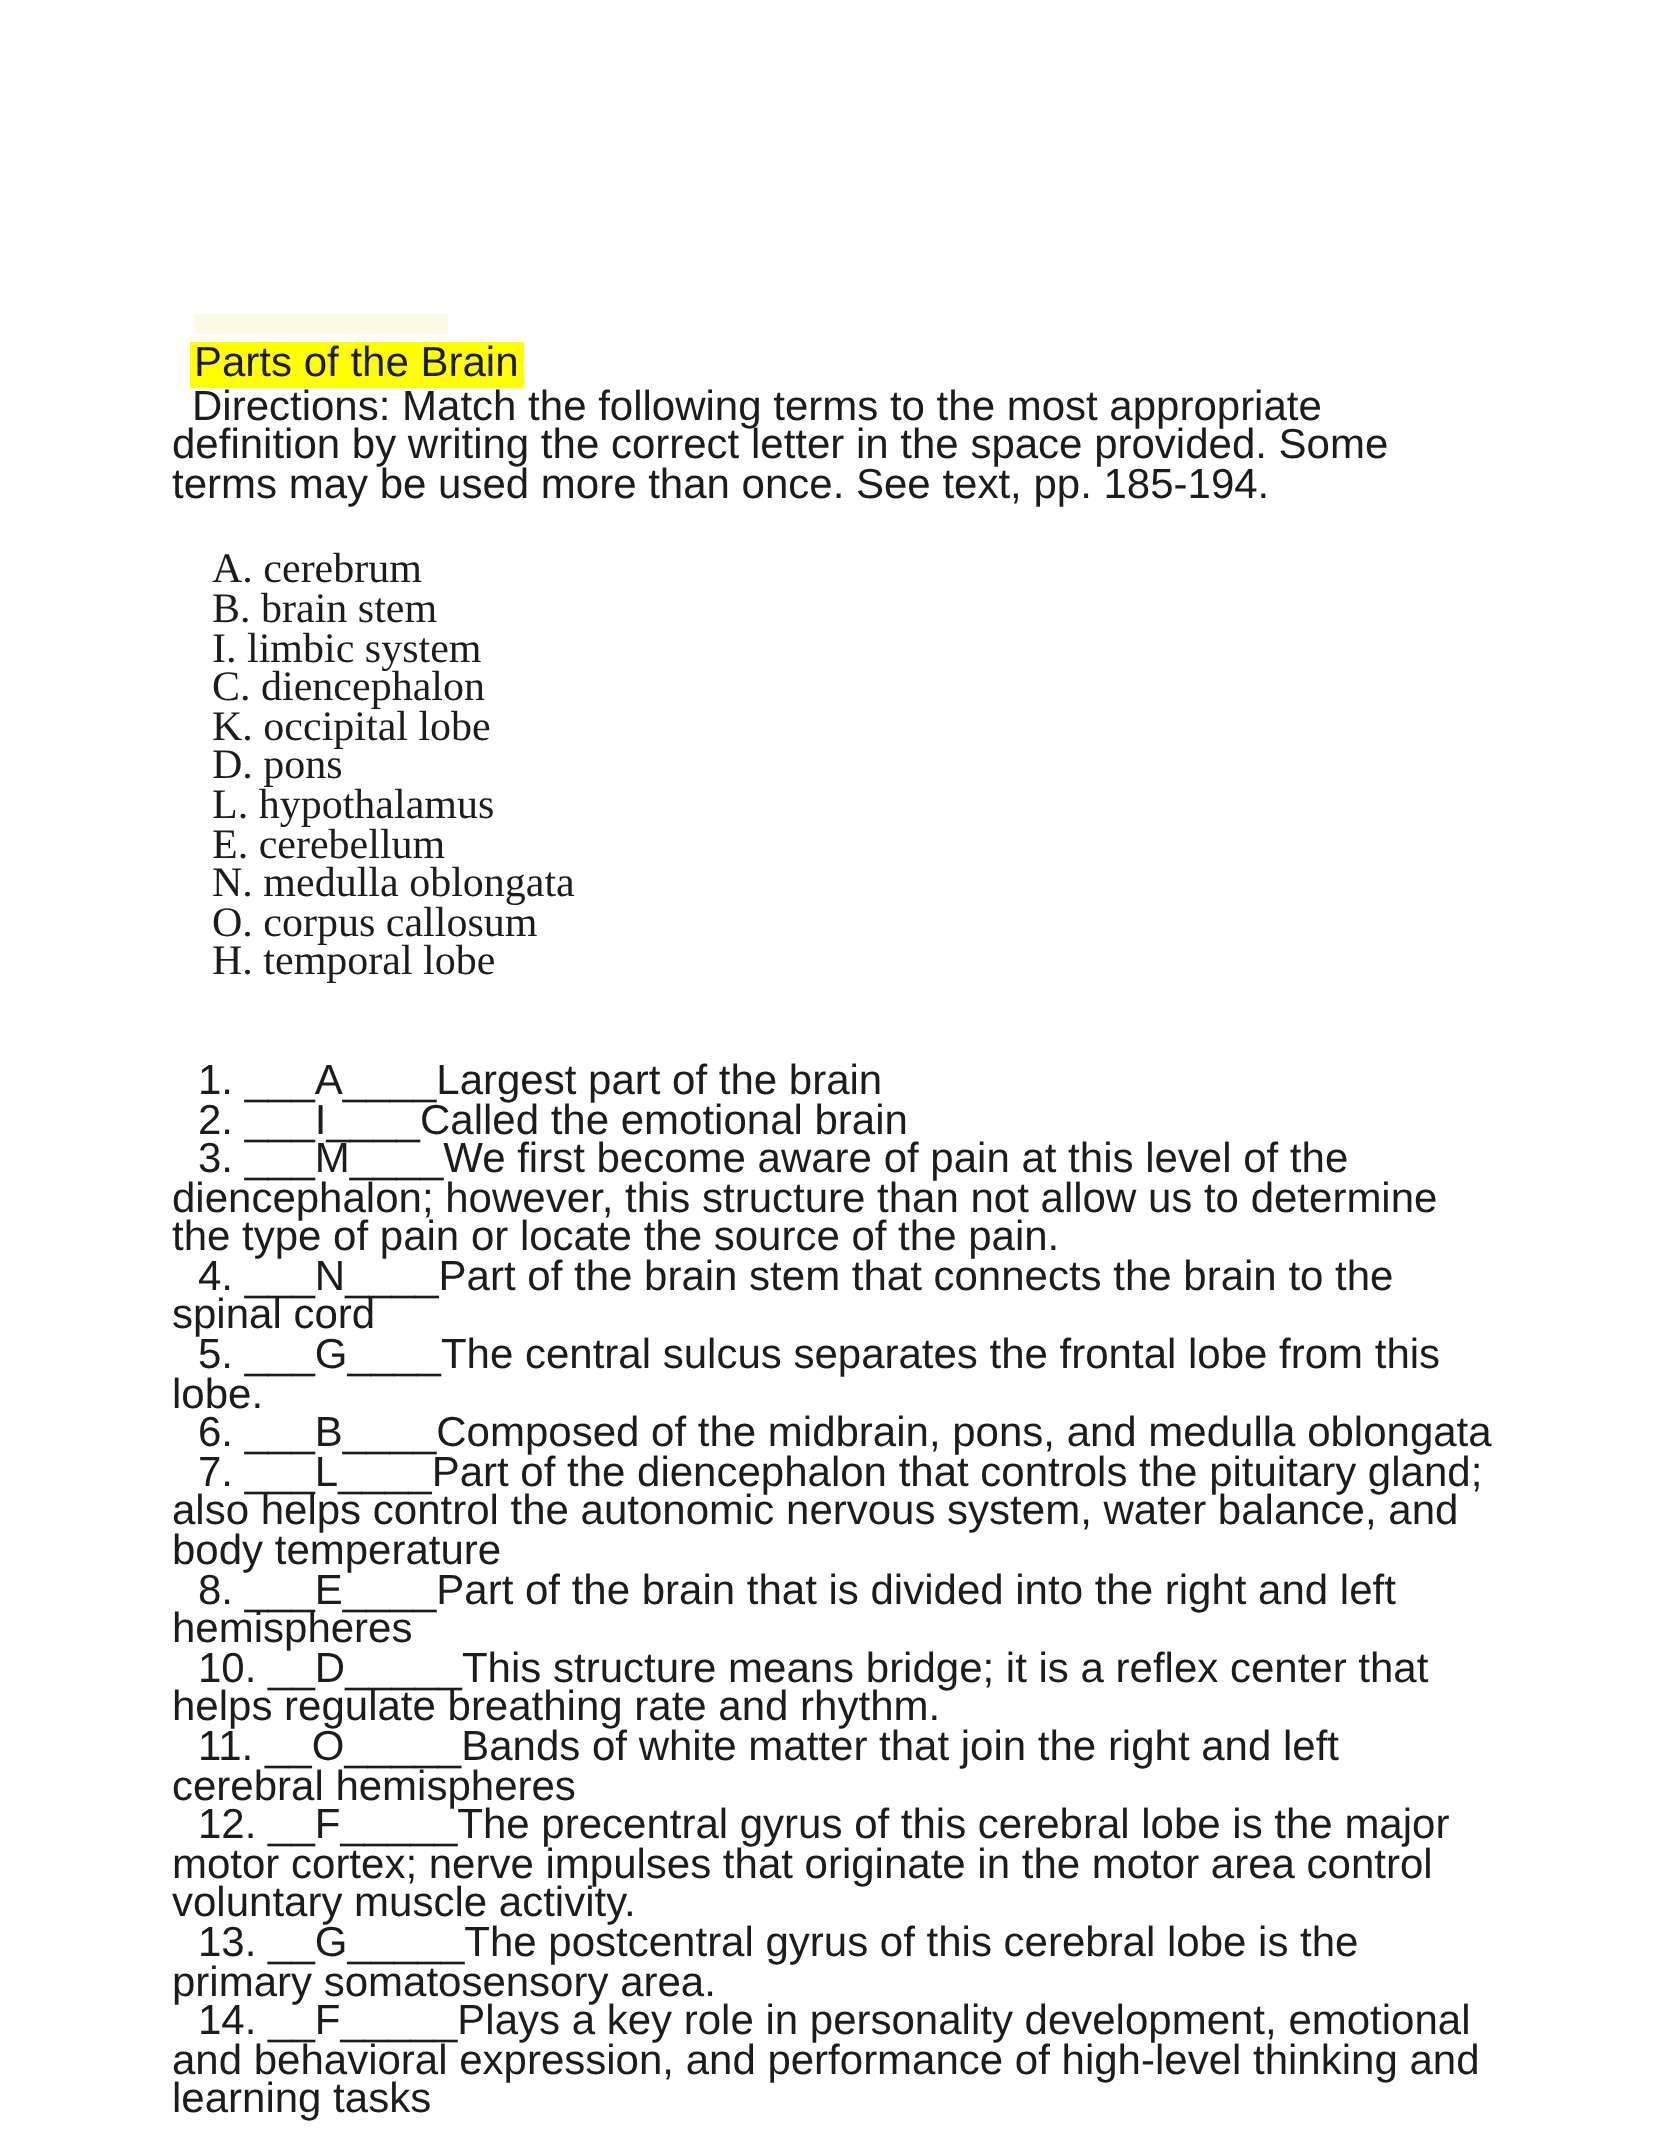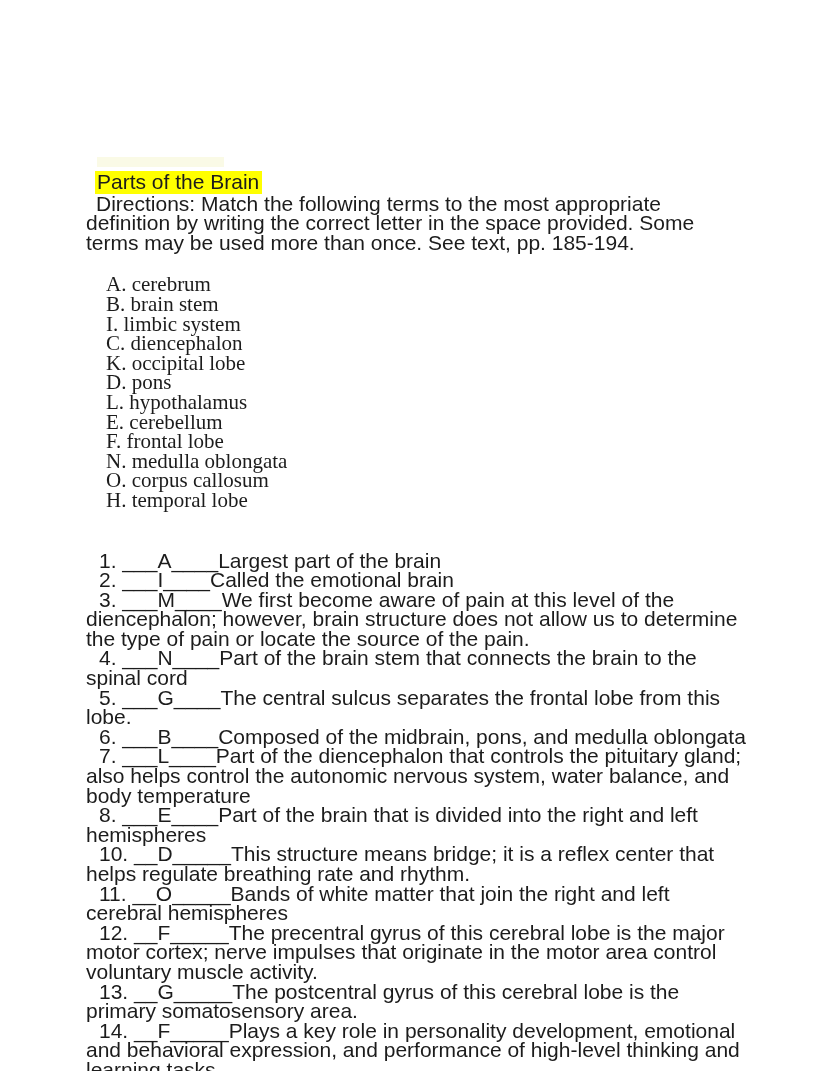--- a/index.html
+++ b/index.html
@@ -61,29 +61,28 @@
     <p class="directions">Directions: Match the following terms to the most appropriate definition by writing the correct letter in the space provided. Some terms may be used more than once. See text, pp. 185-194.</p>
     <div class="terms-list">
         <p class="term-line"><span>A.</span> <span>cerebrum</span></p>
         <p class="term-line"><span>B.</span> <span>brain stem</span></p>
         <p class="term-line"><span>I.</span> <span>limbic system</span></p>
         <p class="term-line"><span>C.</span> <span>diencephalon</span></p>
         <p class="term-line"><span>K.</span> <span>occipital lobe</span></p>
         <p class="term-line"><span>D.</span> <span>pons</span></p>
         <p class="term-line"><span>L.</span> <span>hypothalamus</span></p>
         <p class="term-line"><span>E.</span> <span>cerebellum</span></p>
-        <p class="term-line"><span>F.</span> <span>frontal lobe</span></p>
         <p class="term-line"><span>N.</span> <span>medulla oblongata</span></p>
         <p class="term-line"><span>O.</span> <span>corpus callosum</span></p>
         <p class="term-line"><span>H.</span> <span>temporal lobe</span></p>
       </div>
     <div class="questions-list">
         <p class="question-line"><span>1.</span> <span>___</span><span>A</span><span>____</span><span>Largest part of the brain</span></p>
         <p class="question-line"><span>2.</span> <span>___</span><span>I</span><span>____</span><span>Called the emotional brain</span></p>
-        <p class="question-line"><span>3.</span> <span>___</span><span>M</span><span>____</span><span>We first become aware of pain at this level of the diencephalon; however, brain structure does not allow us to determine the type of pain or locate the source of the pain.</span></p>
+        <p class="question-line"><span>3.</span> <span>___</span><span>M</span><span>____</span><span>We first become aware of pain at this level of the diencephalon; however, this structure than not allow us to determine the type of pain or locate the source of the pain.</span></p>
         <p class="question-line"><span>4.</span> <span>___</span><span>N</span><span>____</span><span>Part of the brain stem that connects the brain to the spinal cord</span></p>
         <p class="question-line"><span>5.</span> <span>___</span><span>G</span><span>____</span><span>The central sulcus separates the frontal lobe from this lobe.</span></p>
         <p class="question-line"><span>6.</span> <span>___</span><span>B</span><span>____</span><span>Composed of the midbrain, pons, and medulla oblongata</span></p>
         <p class="question-line"><span>7.</span> <span>___</span><span>L</span><span>____</span><span>Part of the diencephalon that controls the pituitary gland; also helps control the autonomic nervous system, water balance, and body temperature</span></p>
         <p class="question-line"><span>8.</span> <span>___</span><span>E</span><span>____</span><span>Part of the brain that is divided into the right and left hemispheres</span></p>
         <p class="question-line"><span>10.</span> <span>__</span><span>D</span><span>_____</span><span>This structure means bridge; it is a reflex center that helps regulate breathing rate and rhythm.</span></p>
         <p class="question-line"><span>11.</span> <span>__</span><span>O</span><span>_____</span><span>Bands of white matter that join the right and left cerebral hemispheres</span></p>
         <p class="question-line"><span>12.</span> <span>__</span><span>F</span><span>_____</span><span>The precentral gyrus of this cerebral lobe is the major motor cortex; nerve impulses that originate in the motor area control voluntary muscle activity.</span></p>
         <p class="question-line"><span>13.</span> <span>__</span><span>G</span><span>_____</span><span>The postcentral gyrus of this cerebral lobe is the primary somatosensory area.</span></p>
         <p class="question-line"><span>14.</span> <span>__</span><span>F</span><span>_____</span><span>Plays a key role in personality development, emotional and behavioral expression, and performance of high-level thinking and learning tasks</span></p>

